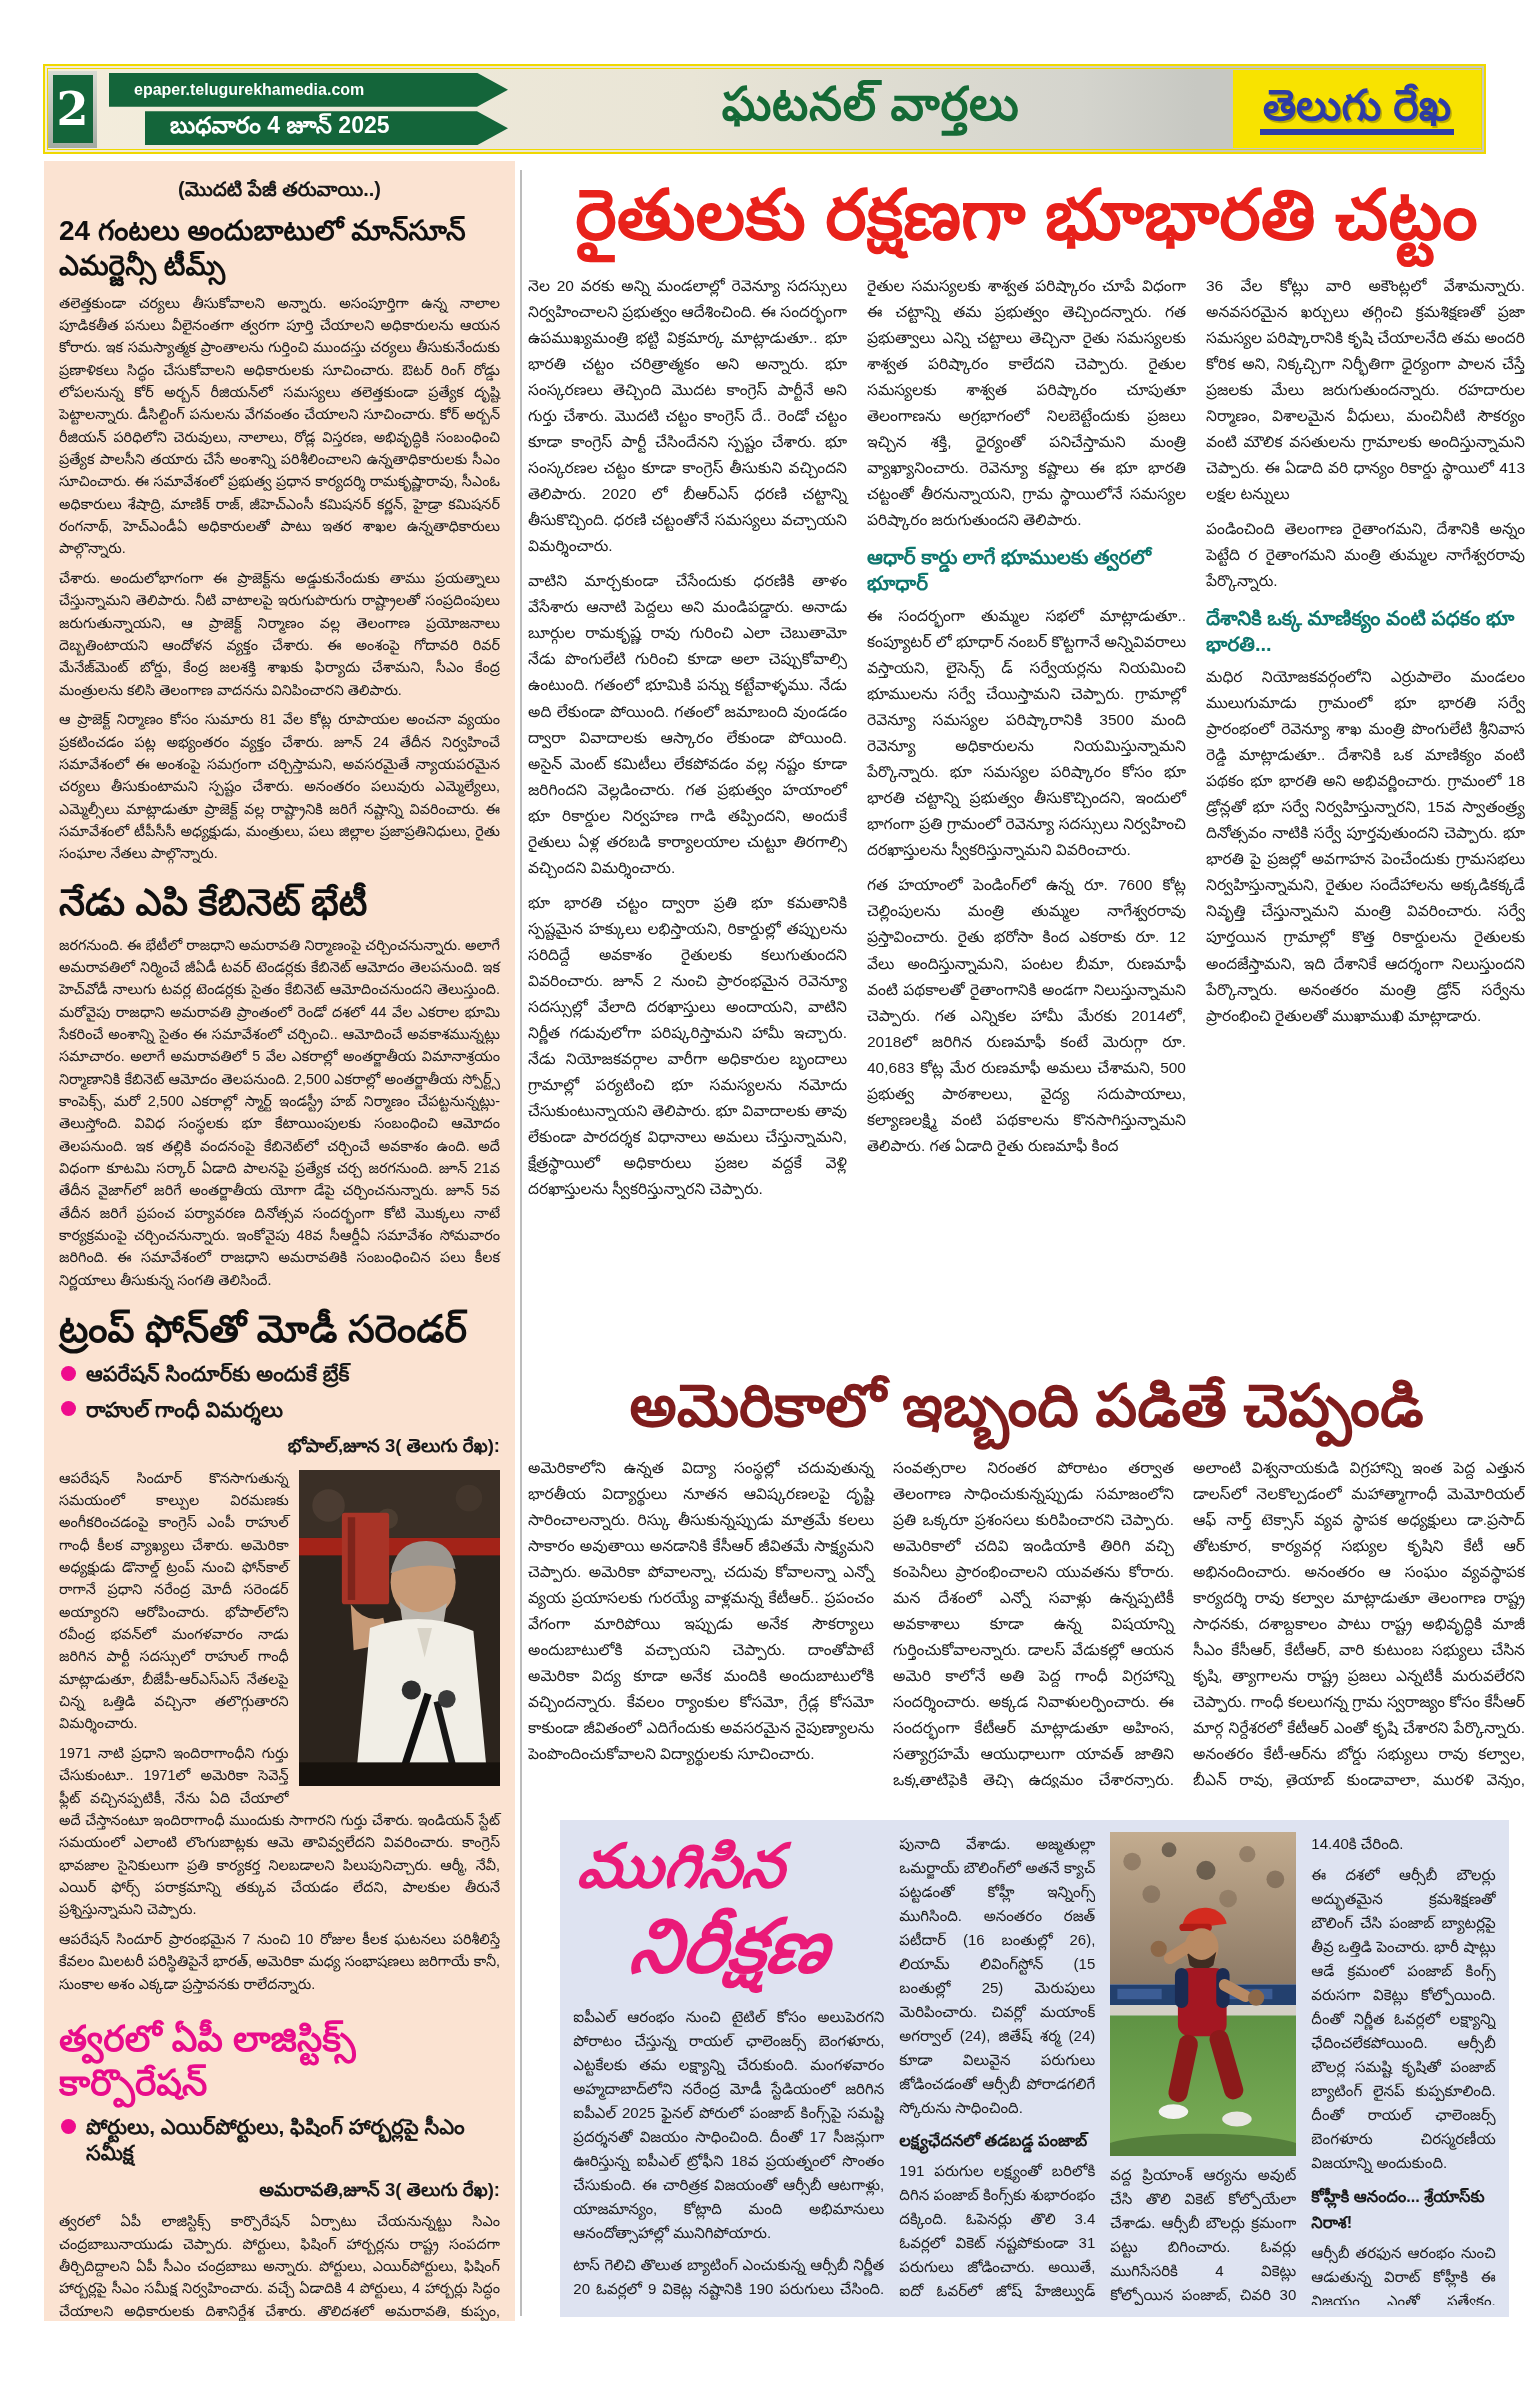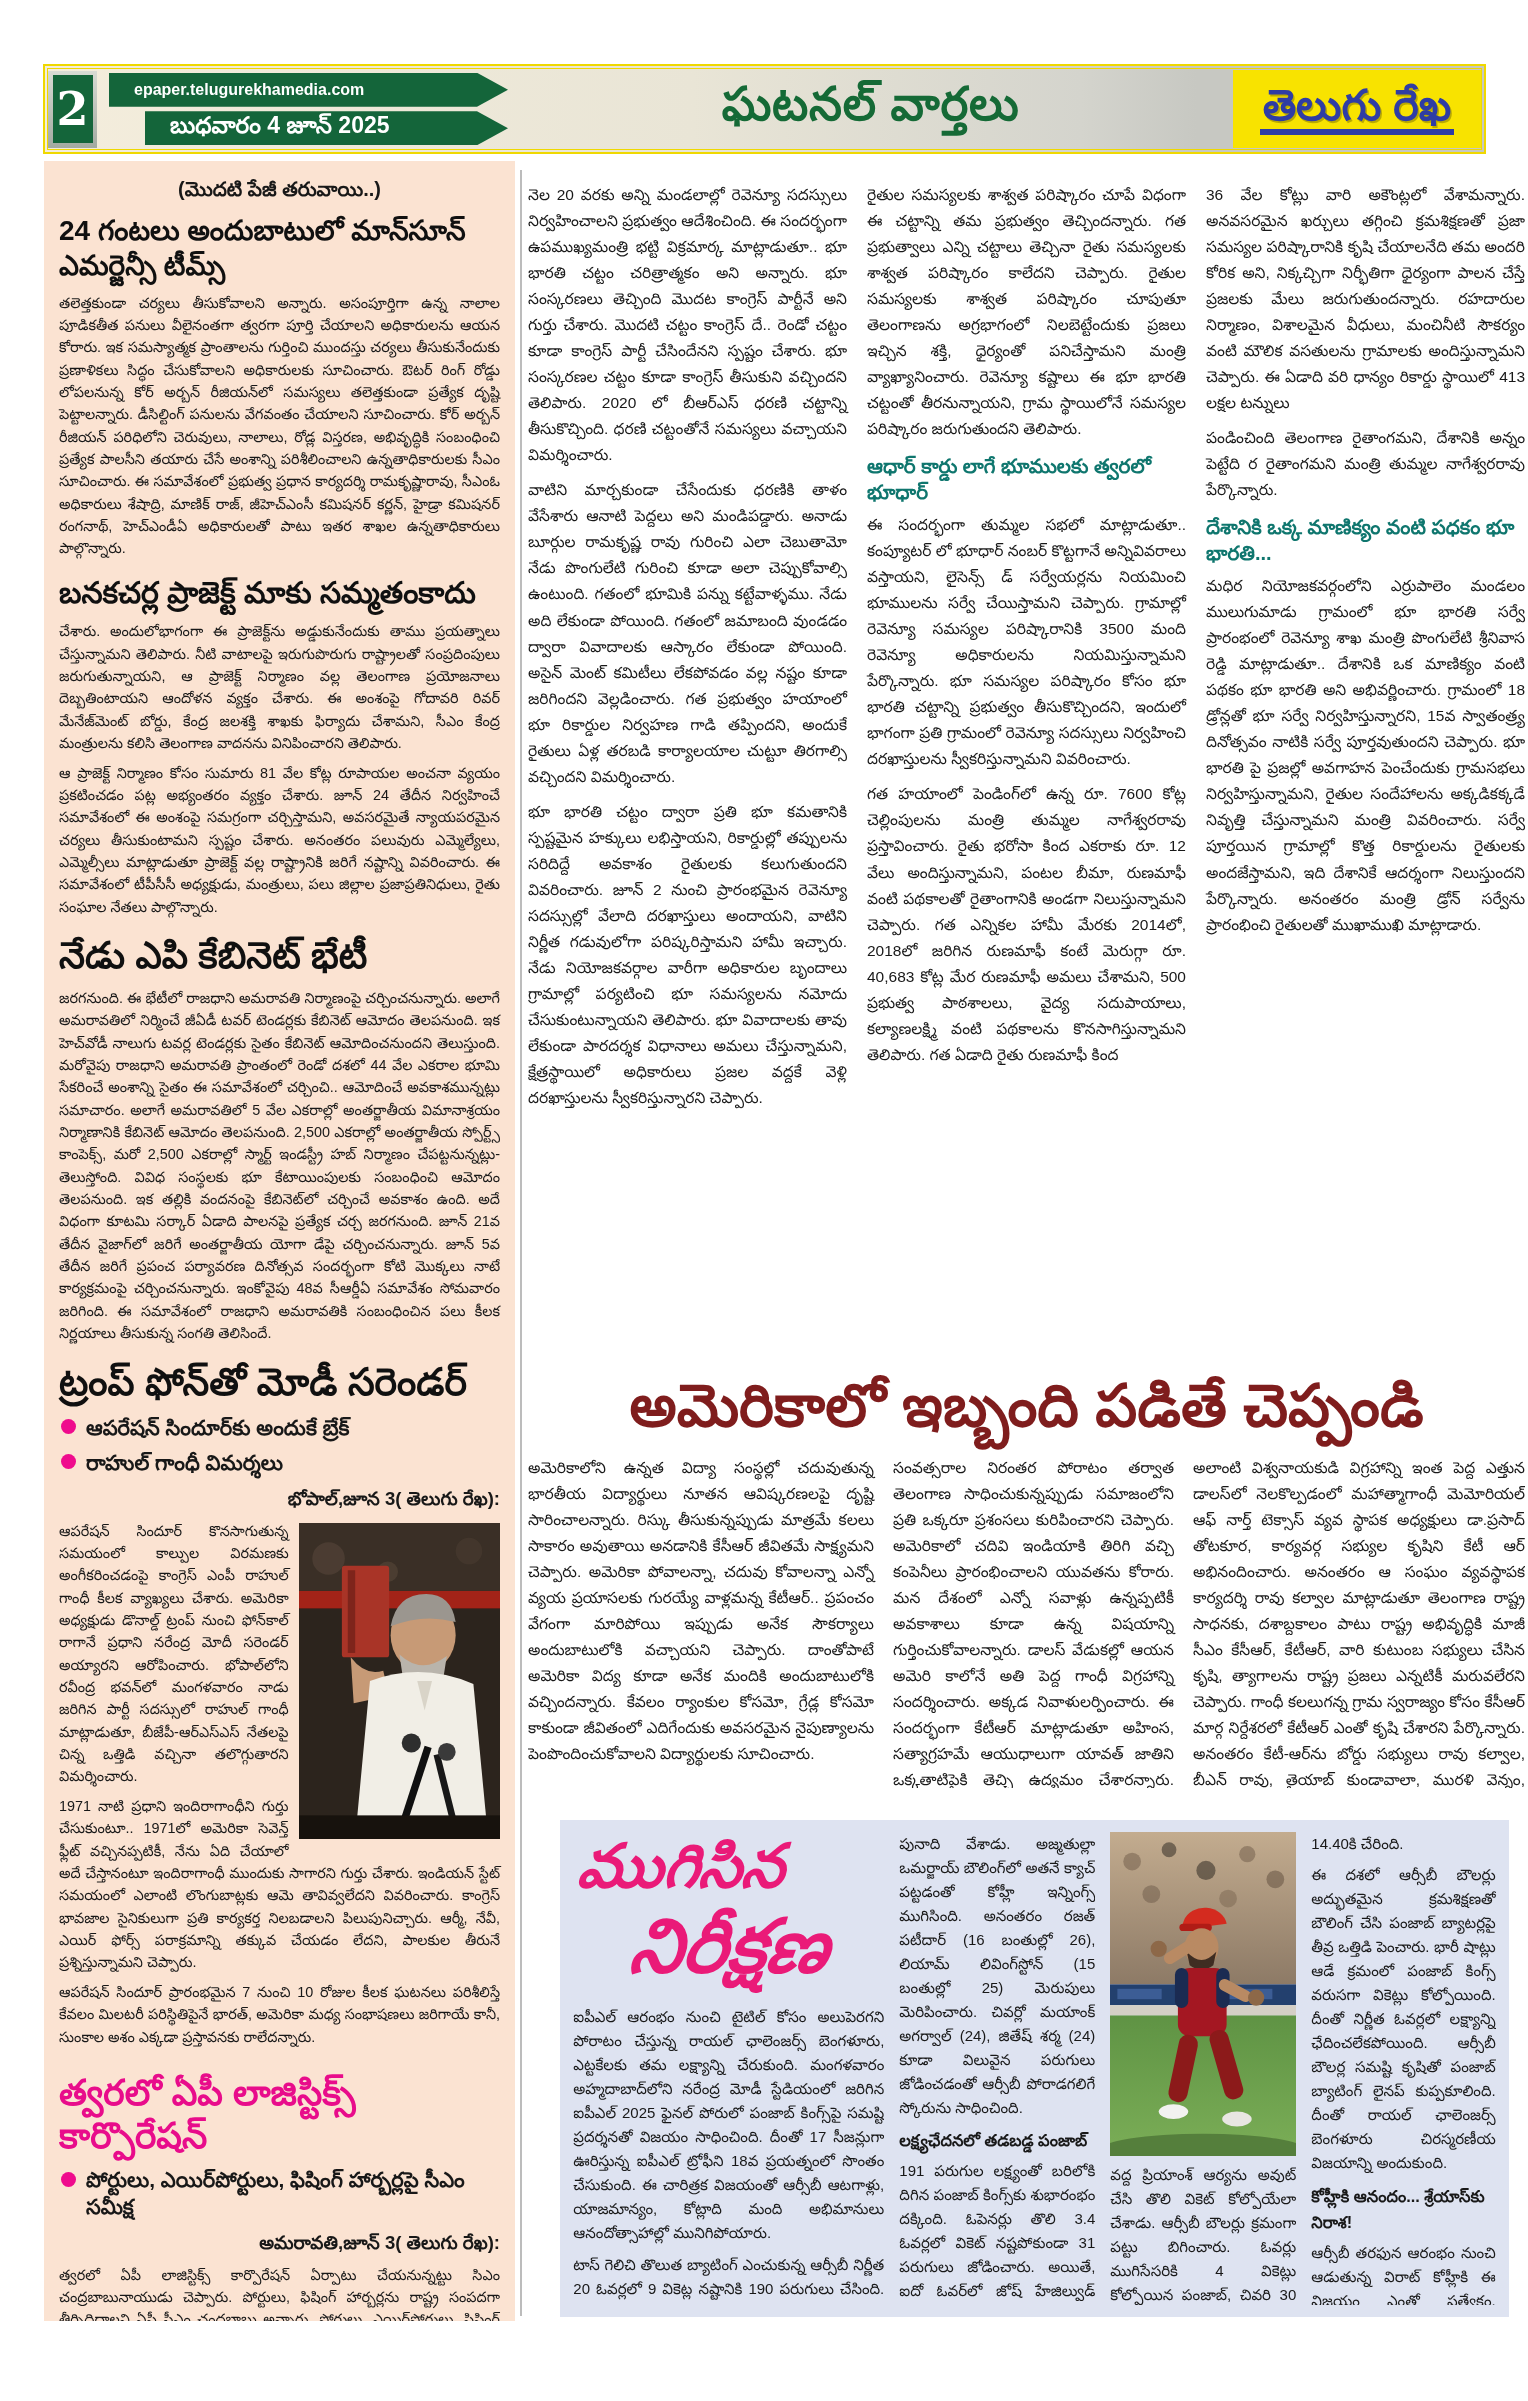--- a/index.html
+++ b/index.html
@@ -98,21 +98,20 @@
     <div class="cont-note">(మొదటి పేజీ తరువాయి..)</div>
     <div id="left-articles">
         <article class="larticle">
           <h2 class="lhead size1">24 గంటలు అందుబాటులో మాన్‌సూన్ ఎమర్జెన్సీ టీమ్స్</h2>
           <div class="lbody">
             <p class="lpara">తలెత్తకుండా చర్యలు తీసుకోవాలని అన్నారు. అసంపూర్తిగా ఉన్న నాలాల పూడికతీత పనులు వీలైనంతగా త్వరగా పూర్తి చేయాలని అధికారులను ఆయన కోరారు. ఇక సమస్యాత్మక ప్రాంతాలను గుర్తించి ముందస్తు చర్యలు తీసుకునేందుకు ప్రణాళికలు సిద్ధం చేసుకోవాలని అధికారులకు సూచించారు. ఔటర్ రింగ్ రోడ్డు లోపలనున్న కోర్ అర్బన్ రీజియన్‌లో సమస్యలు తలెత్తకుండా ప్రత్యేక దృష్టి పెట్టాలన్నారు. డీసిల్టింగ్ పనులను వేగవంతం చేయాలని సూచించారు. కోర్ అర్బన్ రీజియన్ పరిధిలోని చెరువులు, నాలాలు, రోడ్ల విస్తరణ, అభివృద్ధికి సంబంధించి ప్రత్యేక పాలసీని తయారు చేసే అంశాన్ని పరిశీలించాలని ఉన్నతాధికారులకు సీఎం సూచించారు. ఈ సమావేశంలో ప్రభుత్వ ప్రధాన కార్యదర్శి రామకృష్ణారావు, సీఎంఓ అధికారులు శేషాద్రి, మాణిక్ రాజ్, జీహెచ్ఎంసీ కమిషనర్ కర్ణన్, హైడ్రా కమిషనర్ రంగనాథ్, హెచ్ఎండీఏ అధికారులతో పాటు ఇతర శాఖల ఉన్నతాధికారులు పాల్గొన్నారు.</p>
           </div>
           <div class="clear"></div>
         </article>
         <article class="larticle">
-          <h2 class="lhead size2">బనకచర్ల ప్రాజెక్ట్ మాకు సమ్మతంకాదు</h2>
           <div class="lbody">
             <p class="lpara">చేశారు. అందులోభాగంగా ఈ ప్రాజెక్ట్‌ను అడ్డుకునేందుకు తాము ప్రయత్నాలు చేస్తున్నామని తెలిపారు. నీటి వాటాలపై ఇరుగుపొరుగు రాష్ట్రాలతో సంప్రదింపులు జరుగుతున్నాయని, ఆ ప్రాజెక్ట్ నిర్మాణం వల్ల తెలంగాణ ప్రయోజనాలు దెబ్బతింటాయని ఆందోళన వ్యక్తం చేశారు. ఈ అంశంపై గోదావరి రివర్ మేనేజ్‌మెంట్ బోర్డు, కేంద్ర జలశక్తి శాఖకు ఫిర్యాదు చేశామని, సీఎం కేంద్ర మంత్రులను కలిసి తెలంగాణ వాదనను వినిపించారని తెలిపారు.</p>
             <p class="lpara">ఆ ప్రాజెక్ట్ నిర్మాణం కోసం సుమారు 81 వేల కోట్ల రూపాయల అంచనా వ్యయం ప్రకటించడం పట్ల అభ్యంతరం వ్యక్తం చేశారు. జూన్ 24 తేదీన నిర్వహించే సమావేశంలో ఈ అంశంపై సమగ్రంగా చర్చిస్తామని, అవసరమైతే న్యాయపరమైన చర్యలు తీసుకుంటామని స్పష్టం చేశారు. అనంతరం పలువురు ఎమ్మెల్యేలు, ఎమ్మెల్సీలు మాట్లాడుతూ ప్రాజెక్ట్ వల్ల రాష్ట్రానికి జరిగే నష్టాన్ని వివరించారు. ఈ సమావేశంలో టీపీసీసీ అధ్యక్షుడు, మంత్రులు, పలు జిల్లాల ప్రజాప్రతినిధులు, రైతు సంఘాల నేతలు పాల్గొన్నారు.</p>
           </div>
           <div class="clear"></div>
         </article>
         <article class="larticle">
           <h2 class="lhead size3">నేడు ఎపి కేబినెట్ భేటీ</h2>
           <div class="lbody">
             <p class="lpara">జరగనుంది. ఈ భేటీలో రాజధాని అమరావతి నిర్మాణంపై చర్చించనున్నారు. అలాగే అమరావతిలో నిర్మించే జీఏడీ టవర్ టెండర్లకు కేబినెట్ ఆమోదం తెలపనుంది. ఇక హెచ్‌వోడీ నాలుగు టవర్ల టెండర్లకు సైతం కేబినెట్ ఆమోదించనుందని తెలుస్తుంది. మరోవైపు రాజధాని అమరావతి ప్రాంతంలో రెండో దశలో 44 వేల ఎకరాల భూమి సేకరించే అంశాన్ని సైతం ఈ సమావేశంలో చర్చించి.. ఆమోదించే అవకాశమున్నట్లు సమాచారం. అలాగే అమరావతిలో 5 వేల ఎకరాల్లో అంతర్జాతీయ విమానాశ్రయం నిర్మాణానికి కేబినెట్ ఆమోదం తెలపనుంది. 2,500 ఎకరాల్లో అంతర్జాతీయ స్పోర్ట్స్ కాంపెక్స్, మరో 2,500 ఎకరాల్లో స్మార్ట్ ఇండస్ట్రీ హబ్ నిర్మాణం చేపట్టనున్నట్లు- తెలుస్తోంది. వివిధ సంస్థలకు భూ కేటాయింపులకు సంబంధించి ఆమోదం తెలపనుంది. ఇక తల్లికి వందనంపై కేబినెట్‌లో చర్చించే అవకాశం ఉంది. అదే విధంగా కూటమి సర్కార్ ఏడాది పాలనపై ప్రత్యేక చర్చ జరగనుంది. జూన్ 21వ తేదీన వైజాగ్‌లో జరిగే అంతర్జాతీయ యోగా డేపై చర్చించనున్నారు. జూన్ 5వ తేదీన జరిగే ప్రపంచ పర్యావరణ దినోత్సవ సందర్భంగా కోటి మొక్కలు నాటే కార్యక్రమంపై చర్చించనున్నారు. ఇంకోవైపు 48వ సీఆర్డీఏ సమావేశం సోమవారం జరిగింది. ఈ సమావేశంలో రాజధాని అమరావతికి సంబంధించిన పలు కీలక నిర్ణయాలు తీసుకున్న సంగతి తెలిసిందే.</p>
@@ -170,20 +169,21 @@
           <div class="ldate">అమరావతి,జూన్ 3( తెలుగు రేఖ):</div>
           <div class="lbody">
             <p class="lpara">త్వరలో ఏపీ లాజిస్టిక్స్ కార్పొరేషన్ ఏర్పాటు చేయనున్నట్టు సిఎం చంద్రబాబునాయుడు చెప్పారు. పోర్టులు, ఫిషింగ్ హార్బర్లను రాష్ట్ర సంపదగా తీర్చిదిద్దాలని ఏపీ సీఎం చంద్రబాబు అన్నారు. పోర్టులు, ఎయిర్‌పోర్టులు, ఫిషింగ్ హార్బర్లపై సీఎం సమీక్ష నిర్వహించారు. వచ్చే ఏడాదికి 4 పోర్టులు, 4 హార్బర్లు సిద్ధం చేయాలని అధికారులకు దిశానిర్దేశ చేశారు. తొలిదశలో అమరావతి, కుప్పం, దగదర్తి, శ్రీకాకుళం ఎయిర్‌పోర్టుల నిర్మాణం పూర్తి చేయాలని సూచించారు. పీపీపీ విధానంలో రద్దీ మేరకు రాష్ట్ర రహదారుల విస్తరణ చేపట్టనున్నట్టు- వివరించారు. హైవేలతో అన్ని రాష్ట్ర రహదారులను అనుసంధానం చేయాలని సూచించారు.</p>
           </div>
           <div class="clear"></div>
         </article>
       </div>
   </div>
 
   <div class="main-article">
+    <div class="main-headline">రైతులకు రక్షణగా భూభారతి చట్టం</div>
     <div class="cols main-cols" id="main-cols">
         <div class="col">
           <p>నెల 20 వరకు అన్ని మండలాల్లో రెవెన్యూ సదస్సులు నిర్వహించాలని ప్రభుత్వం ఆదేశించింది. ఈ సందర్భంగా ఉపముఖ్యమంత్రి భట్టి విక్రమార్క మాట్లాడుతూ.. భూ భారతి చట్టం చరిత్రాత్మకం అని అన్నారు. భూ సంస్కరణలు తెచ్చింది మొదట కాంగ్రెస్ పార్టీనే అని గుర్తు చేశారు. మొదటి చట్టం కాంగ్రెస్ దే.. రెండో చట్టం కూడా కాంగ్రెస్ పార్టీ చేసిందేనని స్పష్టం చేశారు. భూ సంస్కరణల చట్టం కూడా కాంగ్రెస్ తీసుకుని వచ్చిందని తెలిపారు. 2020 లో బీఆర్ఎస్ ధరణి చట్టాన్ని తీసుకొచ్చింది. ధరణి చట్టంతోనే సమస్యలు వచ్చాయని విమర్శించారు.</p>
           <p>వాటిని మార్చకుండా చేసేందుకు ధరణికి తాళం వేసేశారు ఆనాటి పెద్దలు అని మండిపడ్డారు. అనాడు బూర్గుల రామకృష్ణ రావు గురించి ఎలా చెబుతామో నేడు పొంగులేటి గురించి కూడా అలా చెప్పుకోవాల్సి ఉంటుంది. గతంలో భూమికి పన్ను కట్టేవాళ్ళము. నేడు అది లేకుండా పోయింది. గతంలో జమాబంది వుండడం ద్వారా వివాదాలకు ఆస్కారం లేకుండా పోయింది. అసైన్ మెంట్ కమిటీలు లేకపోవడం వల్ల నష్టం కూడా జరిగిందని వెల్లడించారు. గత ప్రభుత్వం హయాంలో భూ రికార్డుల నిర్వహణ గాడి తప్పిందని, అందుకే రైతులు ఏళ్ల తరబడి కార్యాలయాల చుట్టూ తిరగాల్సి వచ్చిందని విమర్శించారు.</p>
           <p>భూ భారతి చట్టం ద్వారా ప్రతి భూ కమతానికి స్పష్టమైన హక్కులు లభిస్తాయని, రికార్డుల్లో తప్పులను సరిదిద్దే అవకాశం రైతులకు కలుగుతుందని వివరించారు. జూన్ 2 నుంచి ప్రారంభమైన రెవెన్యూ సదస్సుల్లో వేలాది దరఖాస్తులు అందాయని, వాటిని నిర్ణీత గడువులోగా పరిష్కరిస్తామని హామీ ఇచ్చారు. నేడు నియోజకవర్గాల వారీగా అధికారుల బృందాలు గ్రామాల్లో పర్యటించి భూ సమస్యలను నమోదు చేసుకుంటున్నాయని తెలిపారు. భూ వివాదాలకు తావు లేకుండా పారదర్శక విధానాలు అమలు చేస్తున్నామని, క్షేత్రస్థాయిలో అధికారులు ప్రజల వద్దకే వెళ్లి దరఖాస్తులను స్వీకరిస్తున్నారని చెప్పారు.</p>
         </div>
         <div class="col">
           <p>రైతుల సమస్యలకు శాశ్వత పరిష్కారం చూపే విధంగా ఈ చట్టాన్ని తమ ప్రభుత్వం తెచ్చిందన్నారు. గత ప్రభుత్వాలు ఎన్ని చట్టాలు తెచ్చినా రైతు సమస్యలకు శాశ్వత పరిష్కారం కాలేదని చెప్పారు. రైతుల సమస్యలకు శాశ్వత పరిష్కారం చూపుతూ తెలంగాణను అగ్రభాగంలో నిలబెట్టేందుకు ప్రజలు ఇచ్చిన శక్తి, ధైర్యంతో పనిచేస్తామని మంత్రి వ్యాఖ్యానించారు. రెవెన్యూ కష్టాలు ఈ భూ భారతి చట్టంతో తీరనున్నాయని, గ్రామ స్థాయిలోనే సమస్యల పరిష్కారం జరుగుతుందని తెలిపారు.</p>
           <h4>ఆధార్ కార్డు లాగే భూములకు త్వరలో భూధార్</h4>
           <p>ఈ సందర్భంగా తుమ్మల సభలో మాట్లాడుతూ.. కంప్యూటర్ లో భూధార్ నంబర్ కొట్టగానే అన్నివివరాలు వస్తాయని, లైసెన్స్ డ్ సర్వేయర్లను నియమించి భూములను సర్వే చేయిస్తామని చెప్పారు. గ్రామాల్లో రెవెన్యూ సమస్యల పరిష్కారానికి 3500 మంది రెవెన్యూ అధికారులను నియమిస్తున్నామని పేర్కొన్నారు. భూ సమస్యల పరిష్కారం కోసం భూ భారతి చట్టాన్ని ప్రభుత్వం తీసుకొచ్చిందని, ఇందులో భాగంగా ప్రతి గ్రామంలో రెవెన్యూ సదస్సులు నిర్వహించి దరఖాస్తులను స్వీకరిస్తున్నామని వివరించారు.</p>

